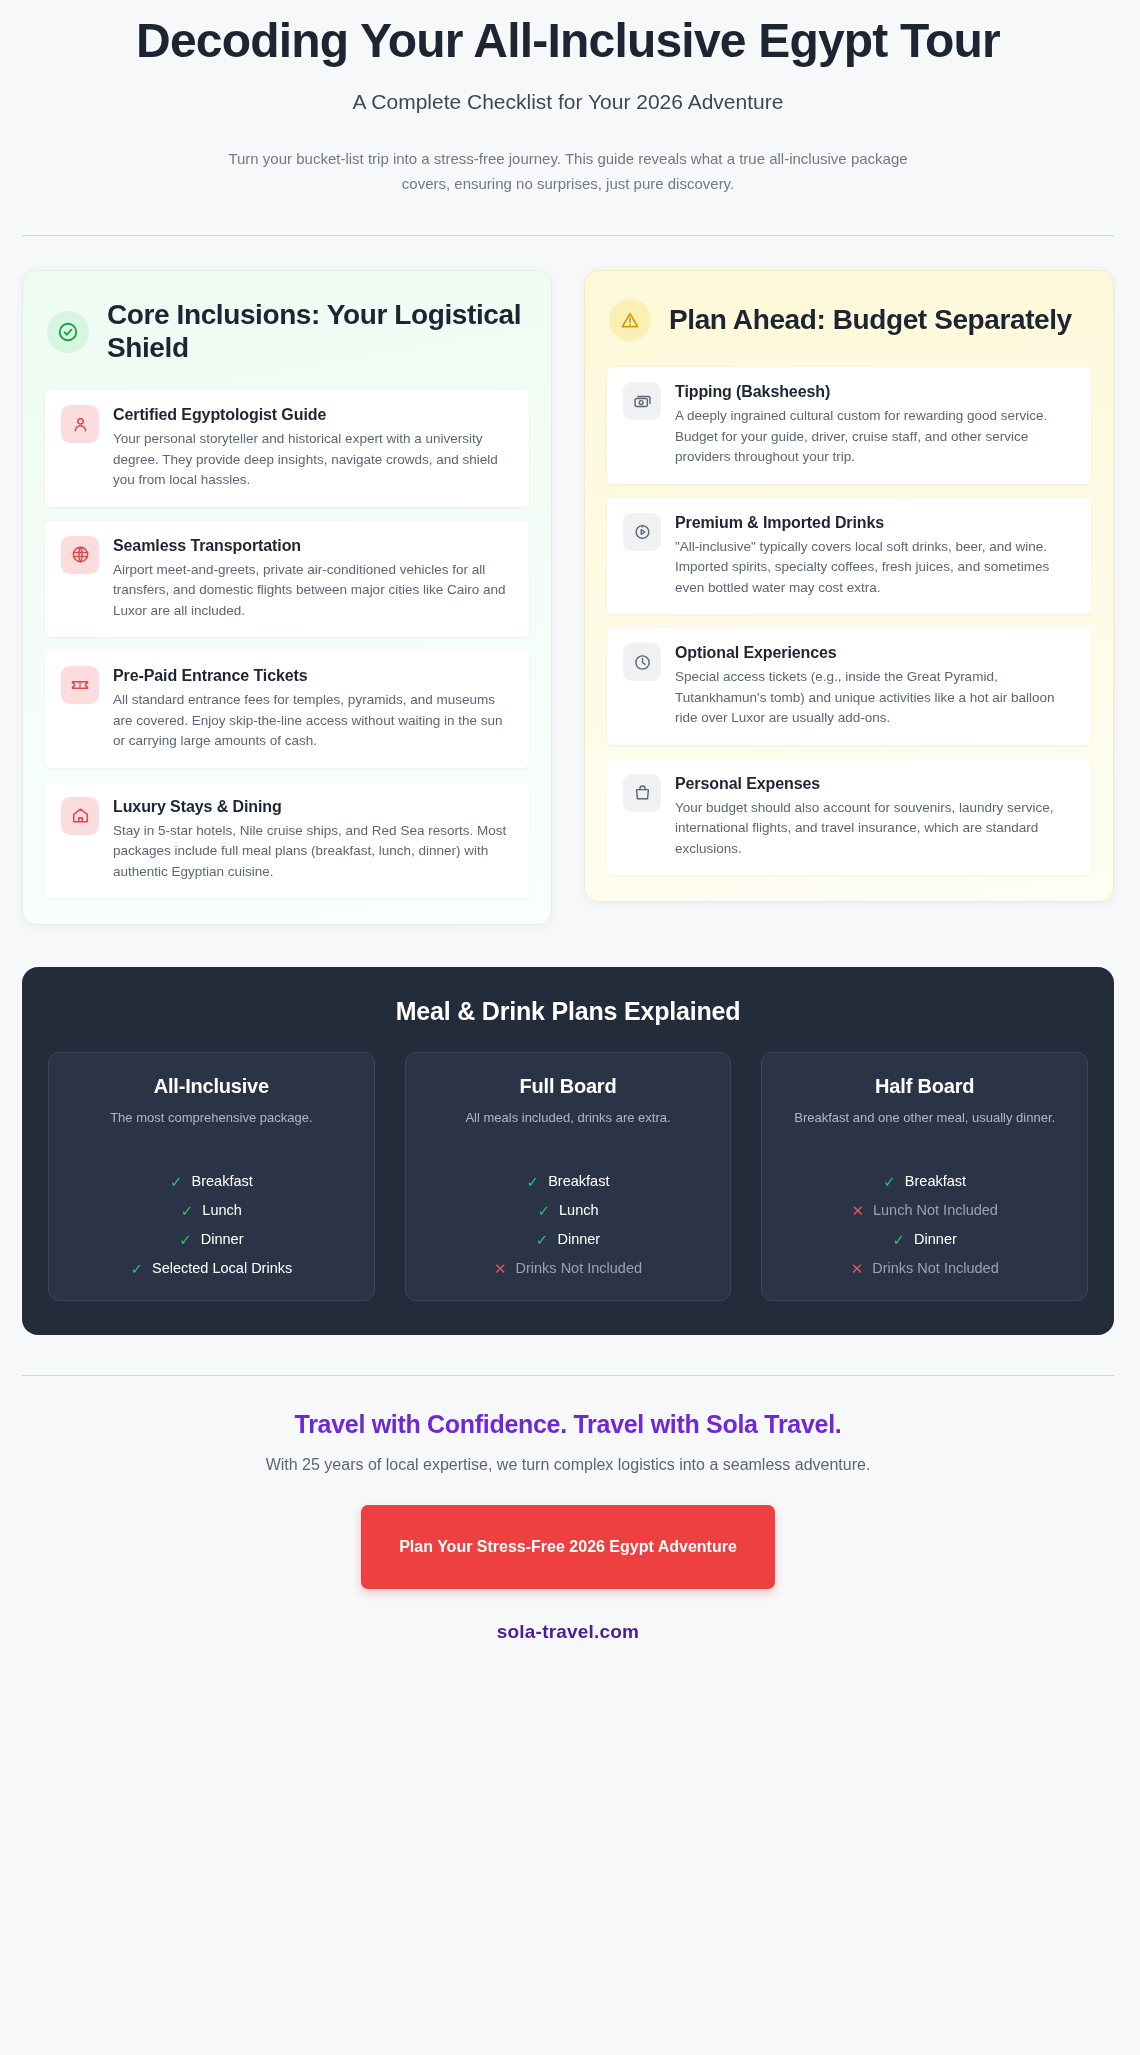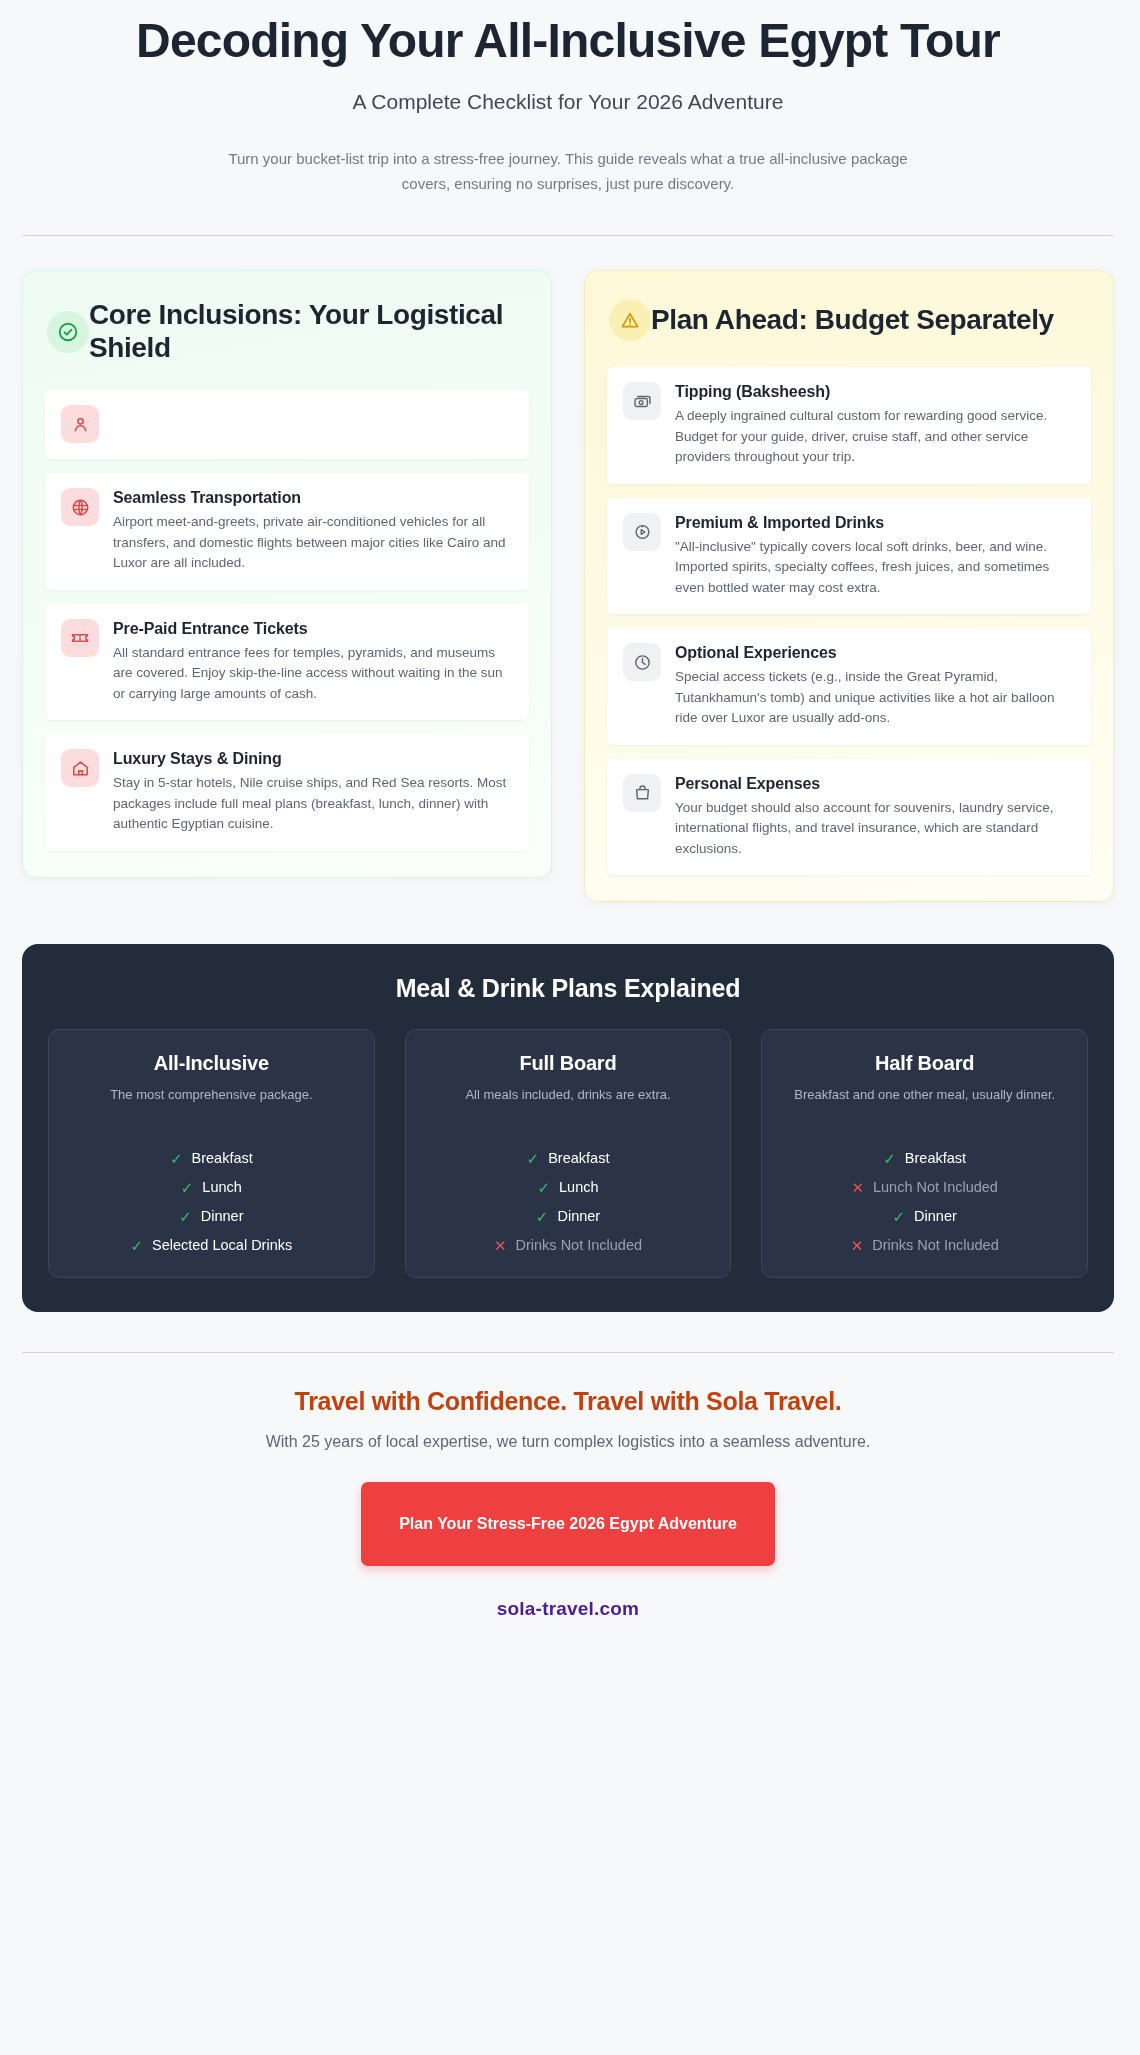--- a/index.html
+++ b/index.html
@@ -57,20 +57,21 @@
     background: linear-gradient(170deg,#eefbf2 0%,#f4fdf7 55%,#fafffb 100%);
     border: 1px solid #dbf3e3;
   }
   .col.yellow {
     background: linear-gradient(170deg,#fdf8d8 0%,#fefbe6 55%,#fffef4 100%);
     border: 1px solid #f6ecb9;
   }
   .col-head {
     display: flex;
     align-items: center;
+    gap: 18px;
     margin-bottom: 26px;
     padding-left: 2px;
   }
   .badge {
     width: 42px; height: 42px;
     border-radius: 50%;
     flex: 0 0 42px;
     display: flex; align-items: center; justify-content: center;
   }
   .badge.green { background: #d7f5e1; }
@@ -172,21 +173,21 @@
   
   .foot-rule {
     height: 1px;
     background: #f2c9c9;
     margin: 40px 22px 0 22px;
   }
   .footer { text-align: center; padding: 34px 60px 0 60px; }
   .footer h3 {
     font-size: 25px;
     font-weight: 800;
-    color: #c2410c;
+    color: #6d28d9;
     letter-spacing: -0.3px;
     margin-bottom: 17px;
   }
   .footer p {
     font-size: 16px;
     color: #5d6675;
     margin-bottom: 31px;
   }
   .cta {
     display: inline-block;
@@ -234,20 +235,24 @@
         <div class="col-title">Core Inclusions: Your Logistical Shield</div>
       </div>
 
       <div class="item">
         <div class="item-ico rose">
           <svg width="19" height="19" viewBox="0 0 24 24" fill="none" stroke="#dc4a4a" stroke-width="1.9" stroke-linecap="round" stroke-linejoin="round">
             <circle cx="12" cy="8" r="3.4"></circle>
               <path d="M5.5 20a6.5 6.5 0 0 1 13 0"></path>
           </svg>
         </div>
+        <div class="item-body">
+          <div class="item-title">Certified Egyptologist Guide</div>
+          <div class="item-desc">Your personal storyteller and historical expert with a university degree. They provide deep insights, navigate crowds, and shield you from local hassles.</div>
+        </div>
       </div>
 
       <div class="item">
         <div class="item-ico rose">
           <svg width="19" height="19" viewBox="0 0 24 24" fill="none" stroke="#dc4a4a" stroke-width="1.9" stroke-linecap="round" stroke-linejoin="round">
             <circle cx="12" cy="12" r="9"></circle>
               <path d="M3.2 9.5h17.6M3.2 14.5h17.6"></path>
               <path d="M12 3c2.6 2.6 2.6 15.4 0 18-2.6-2.6-2.6-15.4 0-18z"></path>
           </svg>
         </div>

